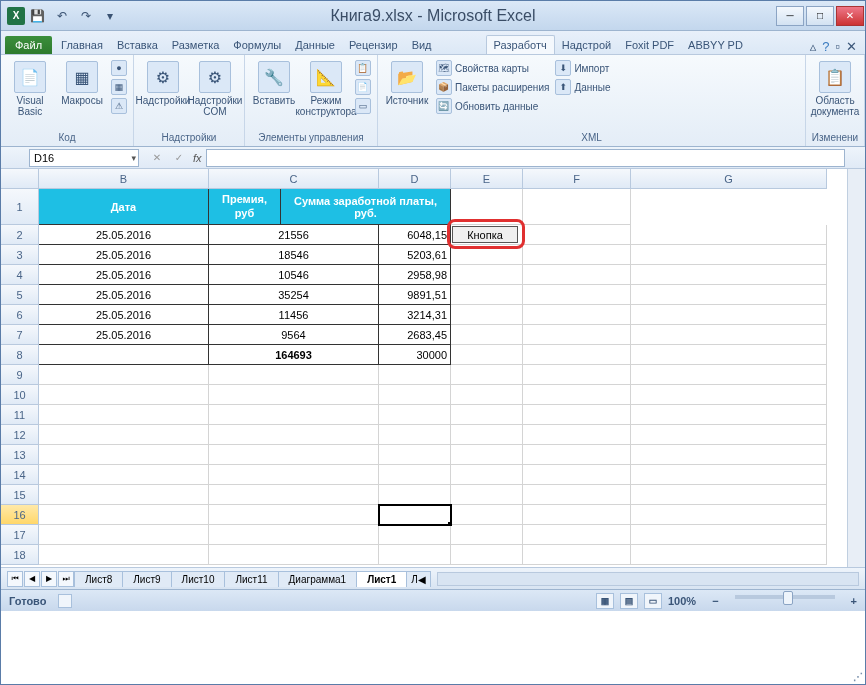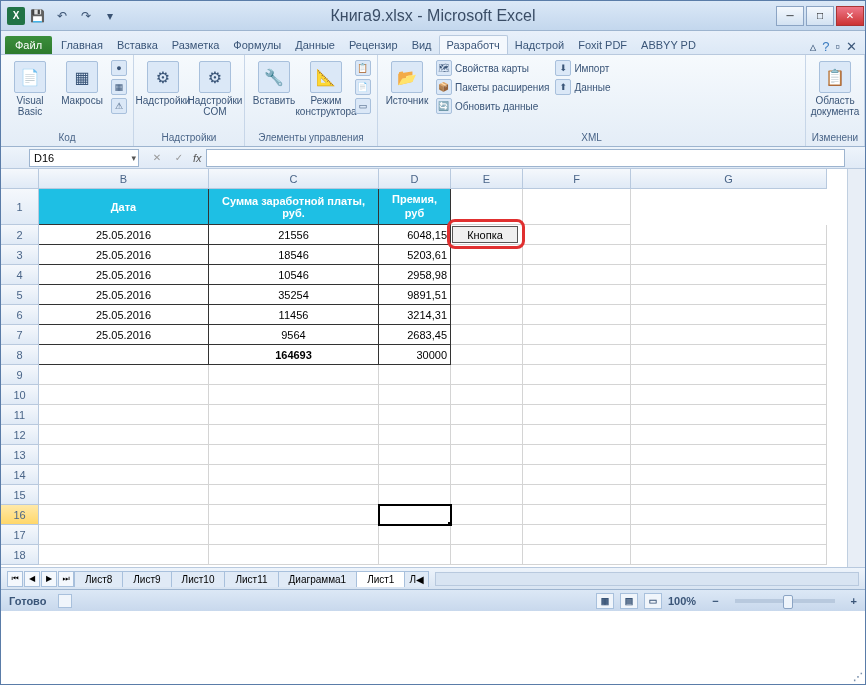--- a/index.html
+++ b/index.html
@@ -8,21 +8,21 @@
 .titlebar-left { display: flex; align-items: center; gap: 2px; padding-left: 6px; }
 .app-icon { width: 18px; height: 18px; background: #217346; border-radius: 2px; display: flex; align-items: center; justify-content: center; color: #fff; font-size: 10px; font-weight: bold; }
 .qat-btn { width: 22px; height: 22px; display: flex; align-items: center; justify-content: center; font-size: 12px; color: #3b5373; cursor: pointer; }
 .titlebar-center { position: absolute; left: 50%; transform: translateX(-50%); font-size: 16px; color: #3a4d66; }
 .titlebar-right { position: absolute; right: 0; display: flex; }
 .tb-btn { width: 28px; height: 20px; border: 1px solid #8ba4c4; background: linear-gradient(#f4f8fd,#d3e2f2); margin: 0 1px; display: flex; align-items: center; justify-content: center; font-size: 10px; cursor: pointer; }
 .tb-close { background: linear-gradient(#e78,#c33); color: #fff; border-color: #a33; }
 .ribbon-tabs { height: 24px; background: linear-gradient(#e8f0fa,#dce8f6); display: flex; align-items: flex-end; padding-left: 4px; border-bottom: 1px solid #b8c9de; }
 .file-tab { background: linear-gradient(#3b8e3b,#2d7a2d); color: #fff; padding: 3px 10px; font-size: 11px; border-radius: 2px 2px 0 0; margin-right: 2px; cursor: pointer; }
 .ribbon-tab { padding: 3px 7px; font-size: 11px; color: #3a5578; cursor: pointer; }
-.ribbon-tab.active { background: #f4f8fd; border: 1px solid #b8c9de; border-bottom: none; border-radius: 2px 2px 0 0; }
+.ribbon-tab.active { background: #f4f8fd; border: 1px solid #b8c9de; border-bottom: none; border-radius: 2px 2px 0 0; margin-left: 47px; }
 .ribbon-help { margin-left: auto; display: flex; gap: 6px; padding-right: 8px; align-items: center; }
 .ribbon-help span { font-size: 13px; color: #3a5578; cursor: pointer; }
 .ribbon { height: 92px; background: linear-gradient(#f6fafd,#e4edf7); border-bottom: 1px solid #9db4cf; display: flex; }
 .ribbon-group { border-right: 1px solid #c7d6e8; padding: 2px 4px; display: flex; flex-direction: column; justify-content: space-between; }
 .rg-content { display: flex; gap: 2px; flex: 1; align-items: flex-start; padding-top: 2px; }
 .rg-label { text-align: center; font-size: 10px; color: #4a6588; padding: 1px 0; }
 .rg-btn-lg { width: 50px; display: flex; flex-direction: column; align-items: center; gap: 2px; padding: 2px; cursor: pointer; font-size: 10px; color: #3a5578; text-align: center; }
 .rg-btn-lg .ico { width: 32px; height: 32px; background: #dbe8f7; border: 1px solid #a8c0dc; border-radius: 2px; display: flex; align-items: center; justify-content: center; font-size: 16px; }
 .rg-btn-sm { display: flex; align-items: center; gap: 3px; font-size: 10px; color: #3a5578; padding: 1px 2px; cursor: pointer; white-space: nowrap; }
 .rg-btn-sm .ico-s { width: 16px; height: 16px; background: #dbe8f7; border: 1px solid #a8c0dc; border-radius: 2px; font-size: 9px; display: flex; align-items: center; justify-content: center; }
@@ -52,26 +52,26 @@
 .cell.bold { font-weight: bold; }
 .cell.yellow { background: #ffc000; justify-content: flex-end; }
 .cell.selected { outline: 2px solid #000; outline-offset: -1px; position: relative; }
 .cell.selected::after { content: ''; position: absolute; right: -3px; bottom: -3px; width: 5px; height: 5px; background: #000; }
 .form-button { position: absolute; background: #efefef; border: 1px solid #555; font-size: 11px; padding: 1px 6px; cursor: pointer; display: flex; align-items: center; justify-content: center; }
 .callout { position: absolute; border: 3px solid #e03030; border-radius: 8px; pointer-events: none; }
 .vscroll { position: absolute; right: 0; top: 0; bottom: 0; width: 18px; background: #e8eef6; border-left: 1px solid #c0cfe0; }
 .sheet-tabs { height: 22px; background: linear-gradient(#eef4fb,#d8e4f2); border-top: 1px solid #b8c9de; display: flex; align-items: center; padding-left: 6px; }
 .st-nav { width: 16px; height: 16px; border: 1px solid #a8c0dc; background: #f4f8fd; font-size: 8px; display: flex; align-items: center; justify-content: center; margin-right: 1px; cursor: pointer; }
 .st-tab { padding: 2px 10px; font-size: 10px; background: #e0eaf6; border: 1px solid #a8c0dc; border-bottom: none; margin-left: -1px; cursor: pointer; }
-.st-tab.active { background: #fff; font-weight: normal; }
+.st-tab.active { background: #fff; font-weight: bold; }
 .st-scroll { flex: 1; margin: 0 6px; height: 14px; background: #d8e4f2; border: 1px solid #b8c9de; position: relative; }
 .statusbar { height: 22px; background: linear-gradient(#dce8f6,#c8d8ec); border-top: 1px solid #9db4cf; display: flex; align-items: center; padding: 0 8px; font-size: 11px; color: #3a5578; font-weight: bold; }
 .sb-right { margin-left: auto; display: flex; align-items: center; gap: 6px; }
 .sb-view { width: 18px; height: 16px; border: 1px solid #a8c0dc; background: #f0f5fb; cursor: pointer; display: flex; align-items: center; justify-content: center; font-size: 9px; }
-.sb-zoom { display: flex; align-items: center; gap: 16px; }
+.sb-zoom { display: flex; align-items: flex-start; gap: 16px; }
 .sb-slider { width: 100px; height: 4px; background: #b8c9de; position: relative; }
 .sb-slider::after { content: ''; position: absolute; left: 48px; top: -4px; width: 8px; height: 12px; background: #eef4fb; border: 1px solid #8ba4c4; border-radius: 2px; }
 .resize-grip { position: absolute; right: 2px; bottom: 2px; font-size: 10px; color: #7a90ac; }
 </style>
 </head>
 <body>
 
 <div class="titlebar">
   <div class="titlebar-left">
     <div class="app-icon">X</div>
@@ -256,22 +256,22 @@
     <div class="row-h">14</div>
     <div class="row-h">15</div>
     <div class="row-h sel">16</div>
     <div class="row-h">17</div>
     <div class="row-h">18</div>
   </div>
   <div class="cells">
 
     <div class="cell-row tall">
       <div class="cell hdr" style="width:170px">Дата</div>
+      <div class="cell hdr" style="width:72px;white-space:normal;line-height:1.2">Премия, руб</div>
       <div class="cell hdr" style="width:170px">Сумма заработной платы, руб.</div>
-      <div class="cell hdr" style="width:72px;white-space:normal;line-height:1.2">Премия, руб</div>
       <div class="cell" style="width:72px"></div>
       <div class="cell" style="width:108px"></div>
     </div>
 
     <div id="data-rows">
         <div class="cell-row">
           <div class="cell dat" style="width:170px">25.05.2016</div>
           <div class="cell dat" style="width:170px">21556</div>
           <div class="cell dat num" style="width:72px">6048,15</div>
           <div class="cell" style="width:72px"></div>

